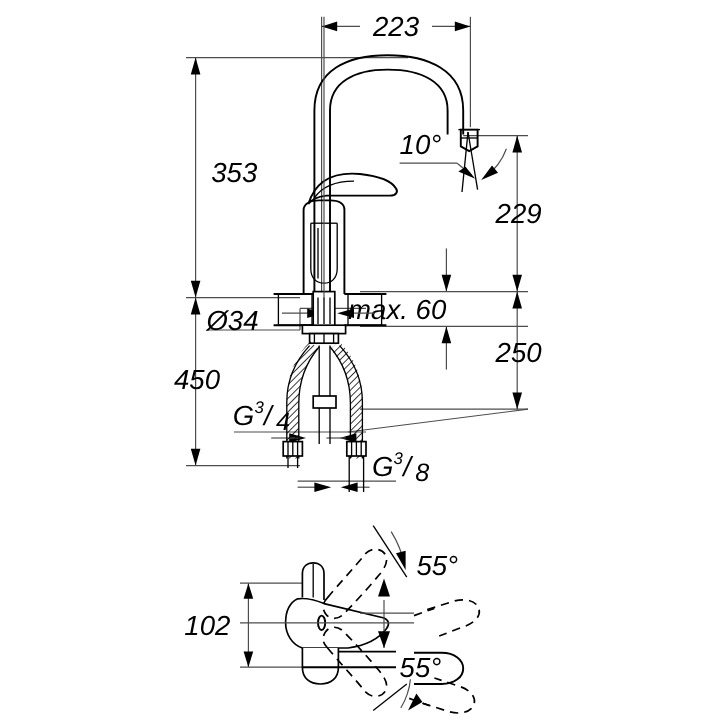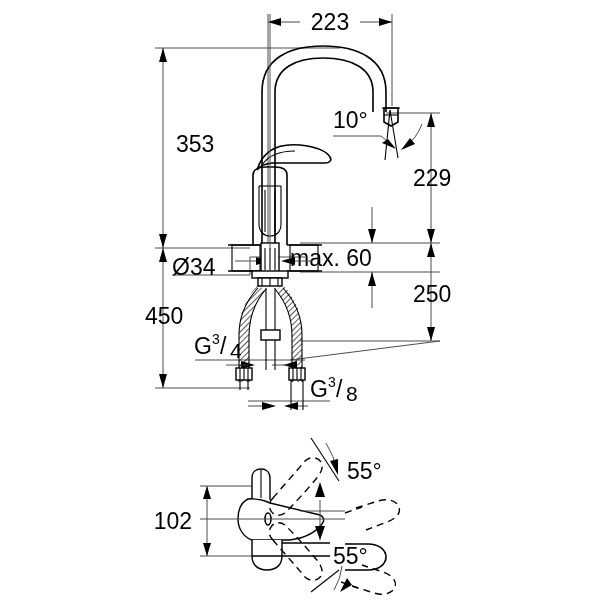--- a/index.html
+++ b/index.html
@@ -10,20 +10,21 @@
   }
   body {
     font-family: "Liberation Sans", sans-serif;
   }
   #drawing-root {
     position: relative;
     width: 600px;
     height: 600px;
     background: #ffffff;
     overflow: hidden;
+    font-style: italic;
   }
   svg.sheet {
     display: block;
     width: 600px;
     height: 600px;
   }
   text {
     font-family: "Liberation Sans", sans-serif;
     fill: #000000;
   }

